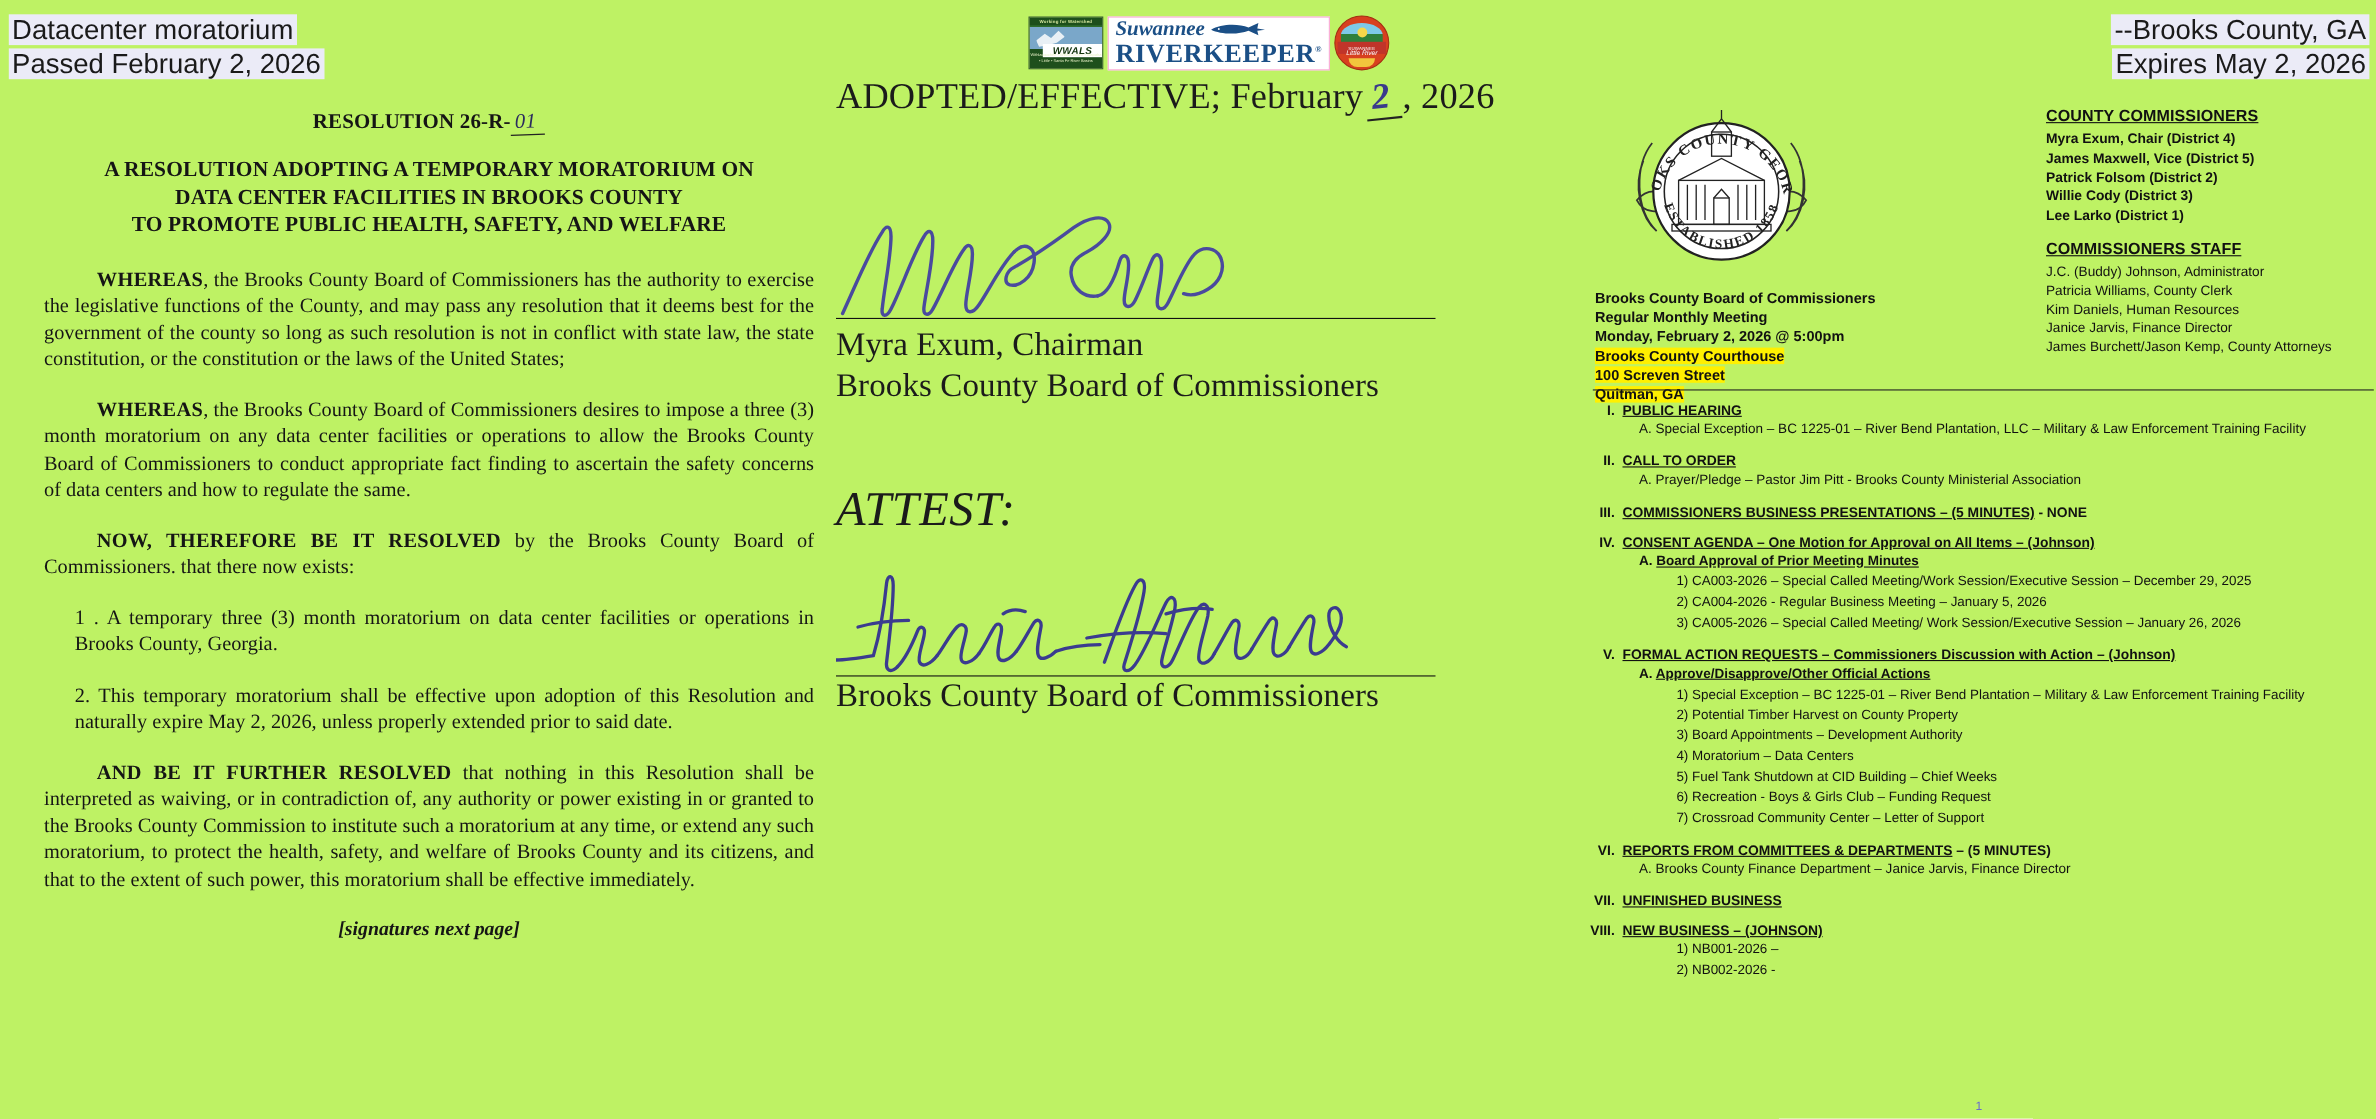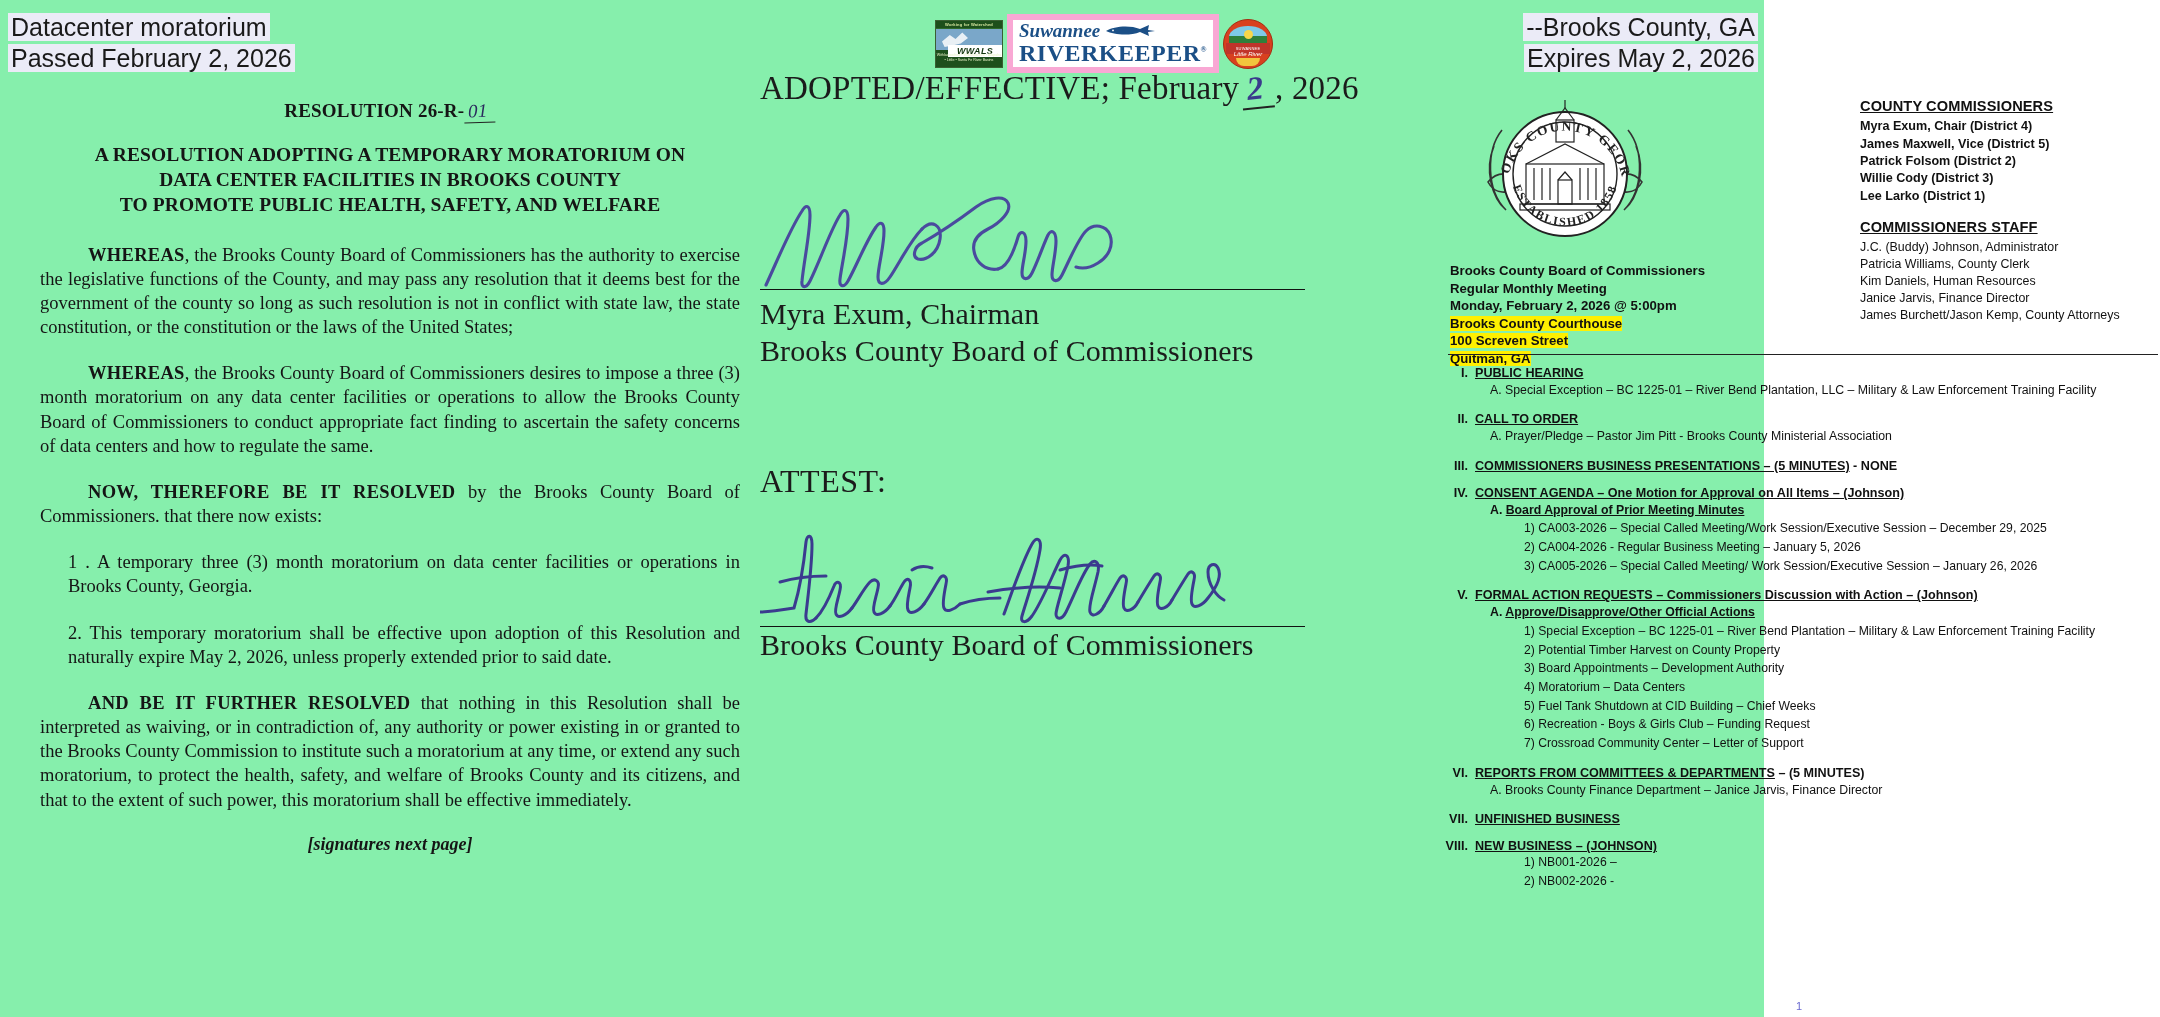--- a/index.html
+++ b/index.html
@@ -3,21 +3,21 @@
 <meta charset="utf-8">
 <title>Brooks County Datacenter Moratorium</title>
 <style>
   html, body {
     margin: 0; padding: 0;
     background: #ffffff;
     width: 2160px; height: 1017px;
     overflow: hidden;
     font-family: "Liberation Sans", sans-serif;
   }
-  .page { position: relative; width: 1764px; height: 1017px; background:#86efac; }
+  .page { position: relative; width: 2160px; height: 1017px; background:#bef264; }
 
   
   .anno {
     position: absolute;
     font-family: "Liberation Sans", sans-serif;
     font-size: 25px;
     color: #1a1a1a;
     line-height: 1.22;
     white-space: nowrap;
   }
@@ -52,21 +52,21 @@
     position:absolute; left:12px; right:0; top:24px; height:12px; background:#ffffff;
     color:#14360f; font-weight:bold; font-size:9px; line-height:12px; text-align:center;
     letter-spacing:.3px;
     font-style:italic;
   }
   .wwals .sub {
     position:absolute; left:0; right:0; bottom:4px; height:10px;
     color:#e7f0c6; font-size:3.6px; line-height:5px; text-align:center; overflow:hidden;
   }
   .rk-box {
-    border: 6px solid #f9a8d4; background:#fff; padding: 1px 6px 2px 6px;
+    border: 1px solid #f9a8d4; background:#fff; padding: 1px 6px 2px 6px;
     display:flex; flex-direction:column; justify-content:center; height:44px;
   }
   .rk-top { display:flex; align-items:center; gap:4px; }
   .rk-suwannee {
     font-family:"Liberation Serif", serif; font-weight:bold; font-style:italic;
     font-size:19px; color:#1b4f86; line-height:1;
   }
   .rk-fish { width:52px; height:13px; position:relative; }
   .rk-fish svg { display:block; }
   .rk-word {
@@ -146,21 +146,21 @@
   }
   .sigblock { margin-top: 88px; }
   .sigline {
     position:relative; height: 92px; width: 545px;
     border-bottom: 1.6px solid #111;
   }
   .sigline svg { position:absolute; left:0; bottom:-10px; }
   .signame {
     font-size: 30px; line-height: 1.22; margin-top: 6px; letter-spacing:.1px;
   }
-  .attest { margin-top: 94px; font-size: 32px; letter-spacing:.5px; }
+  .attest { margin-top: 68px; font-size: 44px; letter-spacing:.5px;font-style:italic; }
   .sigblock2 { margin-top: 34px; }
 
   
   .agenda {
     position:absolute; left:1438px; top:78px; width: 722px; height:940px;
     font-family:"Liberation Sans", sans-serif; color:#111;
   }
   .ag-head { position:relative; height: 195px; }
   .seal {
     position:absolute; left: 42px; top: 8px; width: 170px; height: 168px;

